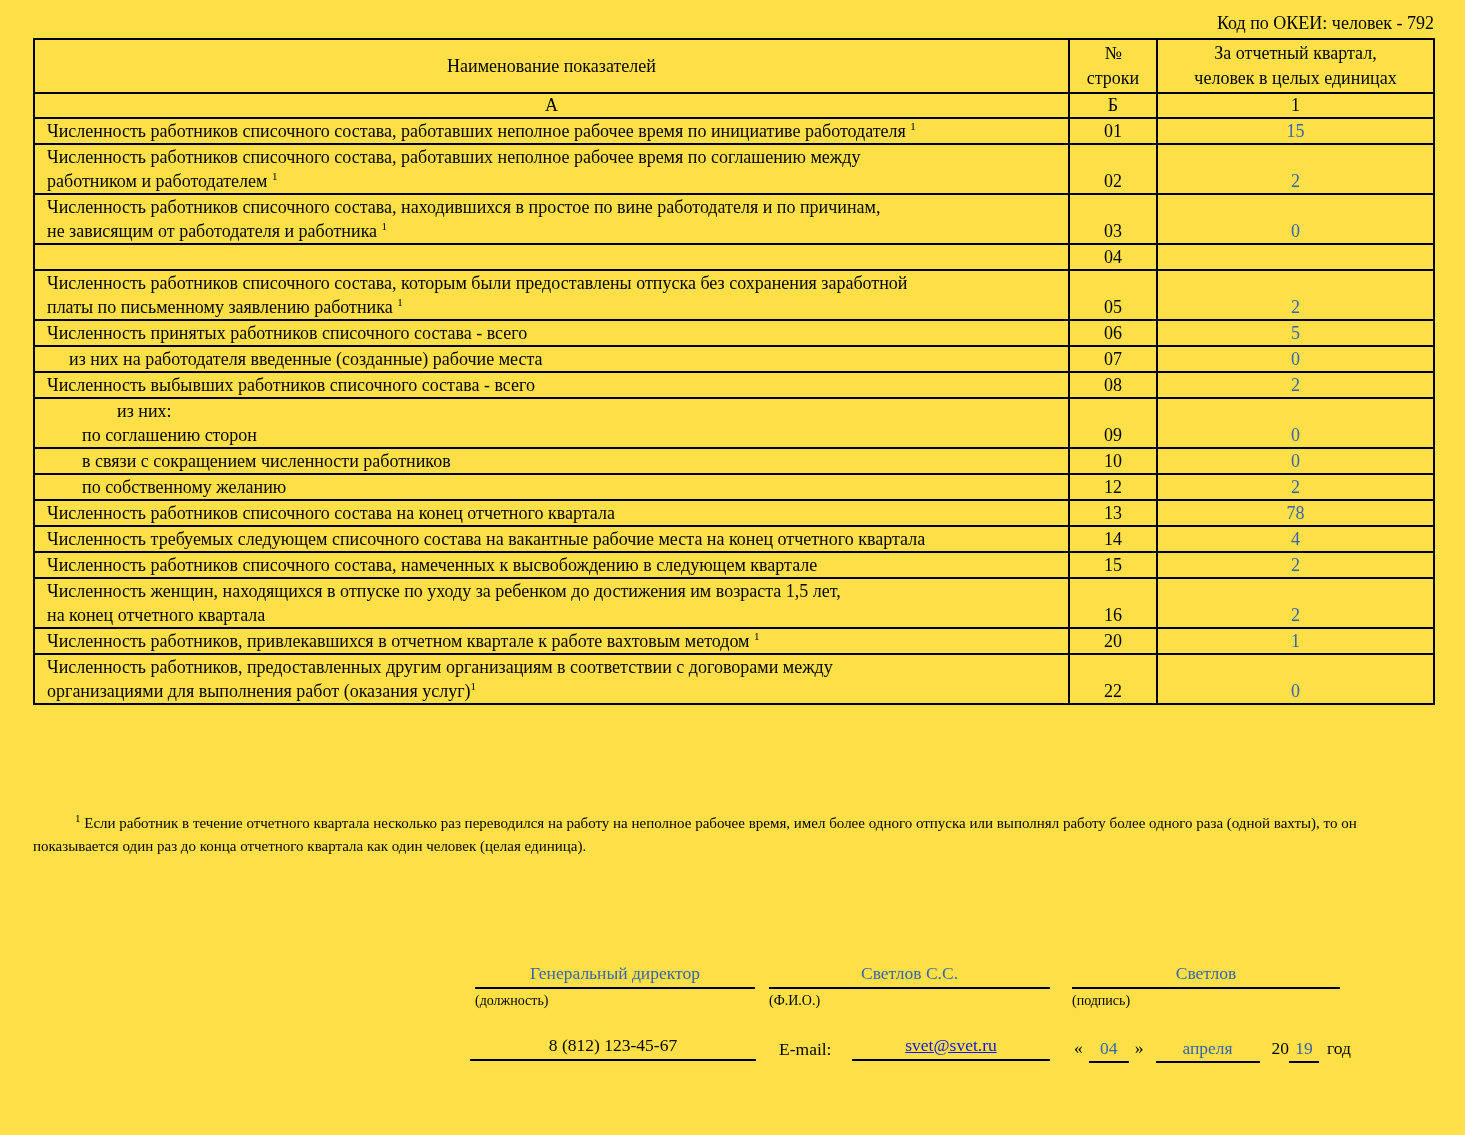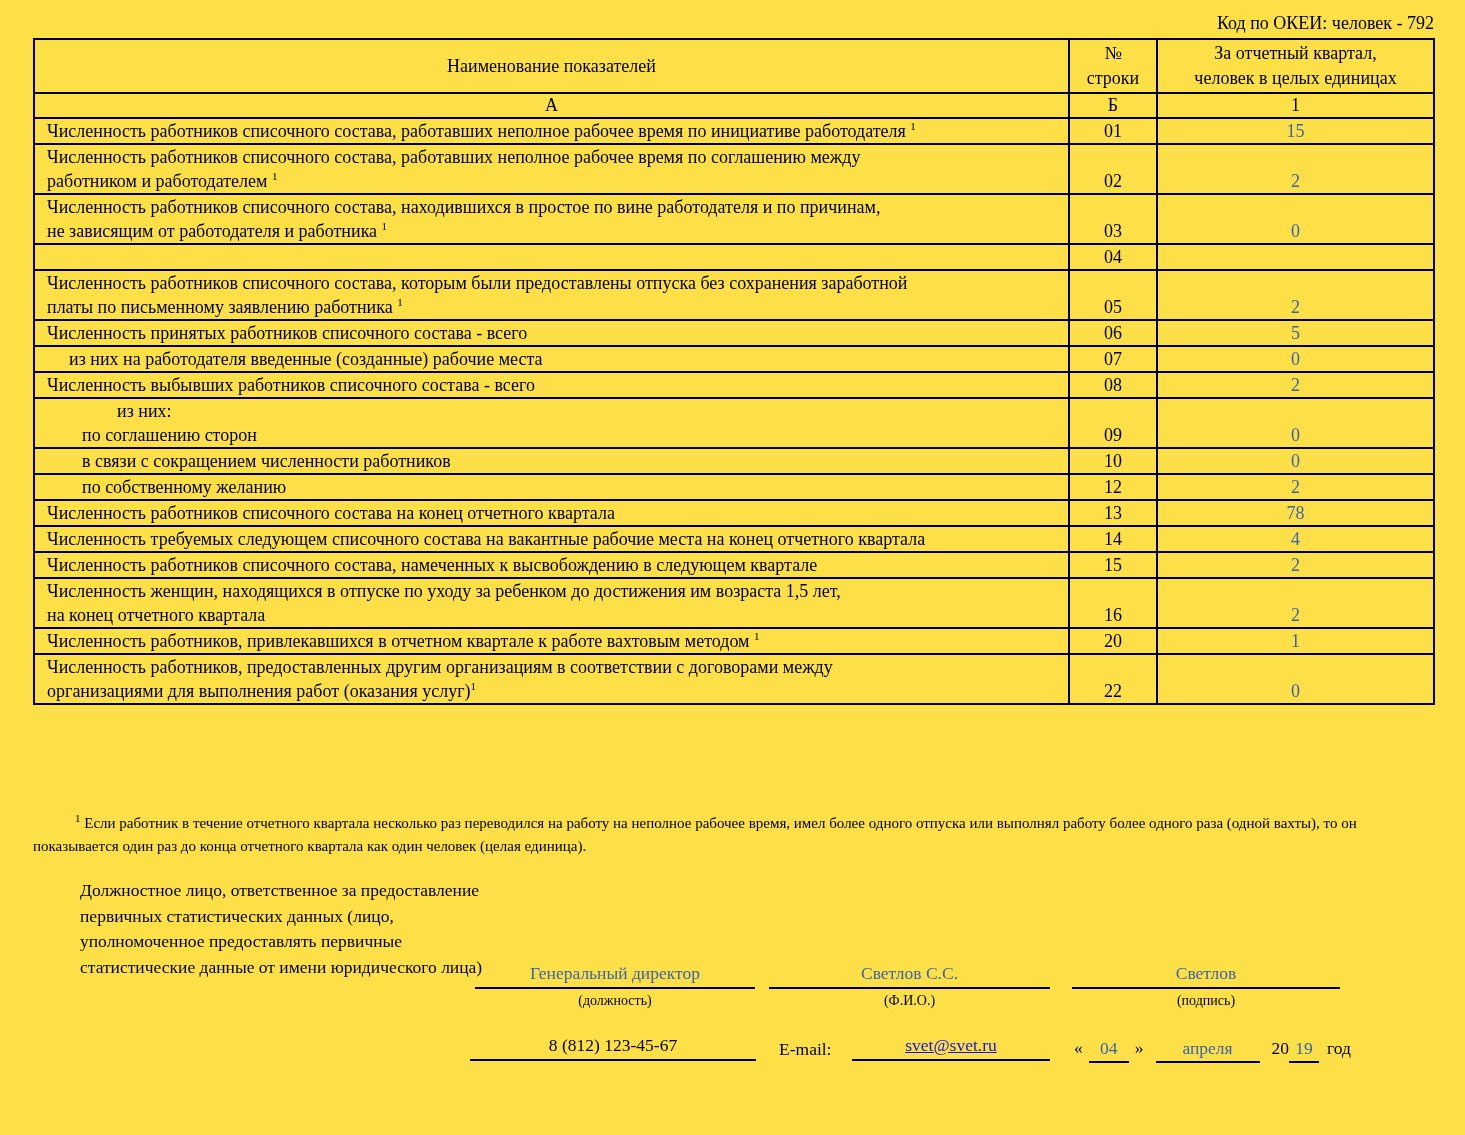--- a/index.html
+++ b/index.html
@@ -52,21 +52,21 @@
   .official-label{
     position:absolute;left:80px;top:878px;width:405px;
     font-size:17.5px;line-height:25.5px;
   }
   .field{position:absolute;}
   .fill{
     text-align:center;font-size:17.5px;color:var(--value-blue);
     padding-bottom:3px;border-bottom:2px solid #000;
     min-height:21px;
   }
-  .caption{text-align:center;font-size:14px;padding-top:4px;}
+  .caption{font-size:14px;padding-top:4px;}
   .f-pos{left:475px;top:963px;width:280px}
   .f-fio{left:769px;top:963px;width:281px}
   .f-sign{left:1072px;top:963px;width:268px}
   .f-phone{left:470px;top:1035px;width:286px}
   .f-phone .fill{color:#000;}
   .email-label{position:absolute;left:779px;top:1039px;font-size:17.5px;}
   .f-email{left:852px;top:1035px;width:198px}
   .email-link{color:var(--link-blue);text-decoration:underline;cursor:pointer;}
   .date-row{position:absolute;left:1074px;top:1038px;font-size:17.5px;white-space:nowrap;}
   .d-fill{
@@ -231,21 +231,20 @@
             <div class="ln">организациями для выполнения работ (оказания услуг)<sup>1</sup></div>
           </td>
           <td class="c-no">22</td>
           <td class="c-val">0</td>
         </tr>
       </tbody>
   </table>
 
   <div class="footnote"><sup>1</sup> <span>Если работник в течение отчетного квартала несколько раз переводился на работу на неполное рабочее время, имел более одного отпуска или выполнял работу более одного раза (одной вахты), то он показывается один раз до конца отчетного квартала как один человек (целая единица).</span></div>
 
-  <div class="official-label">Должностное лицо, ответственное за предоставление первичных статистических данных (лицо, уполномоченное предоставлять первичные статистические данные от имени юридического лица)</div>
 
   <div class="field f-pos">
     <div class="fill">Генеральный директор</div>
     <div class="caption">(должность)</div>
   </div>
 
   <div class="field f-fio">
     <div class="fill">Светлов С.С.</div>
     <div class="caption">(Ф.И.О.)</div>
   </div>

